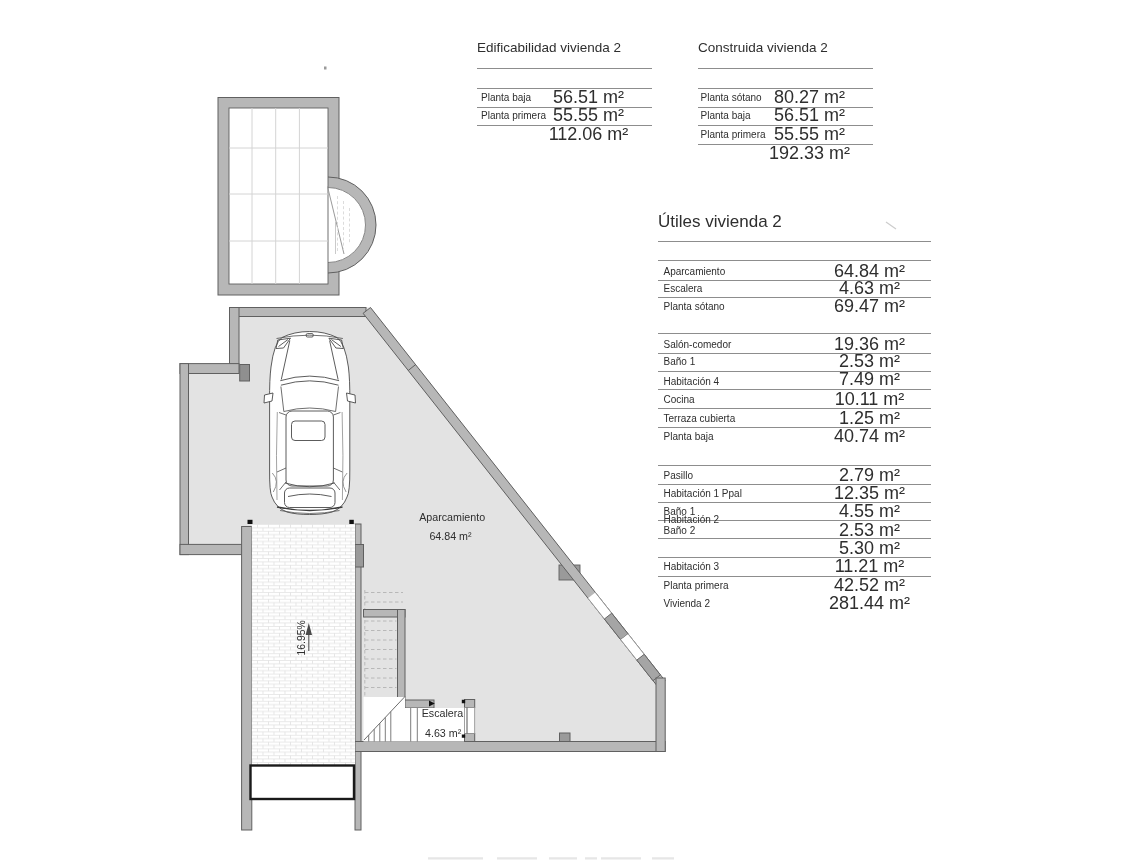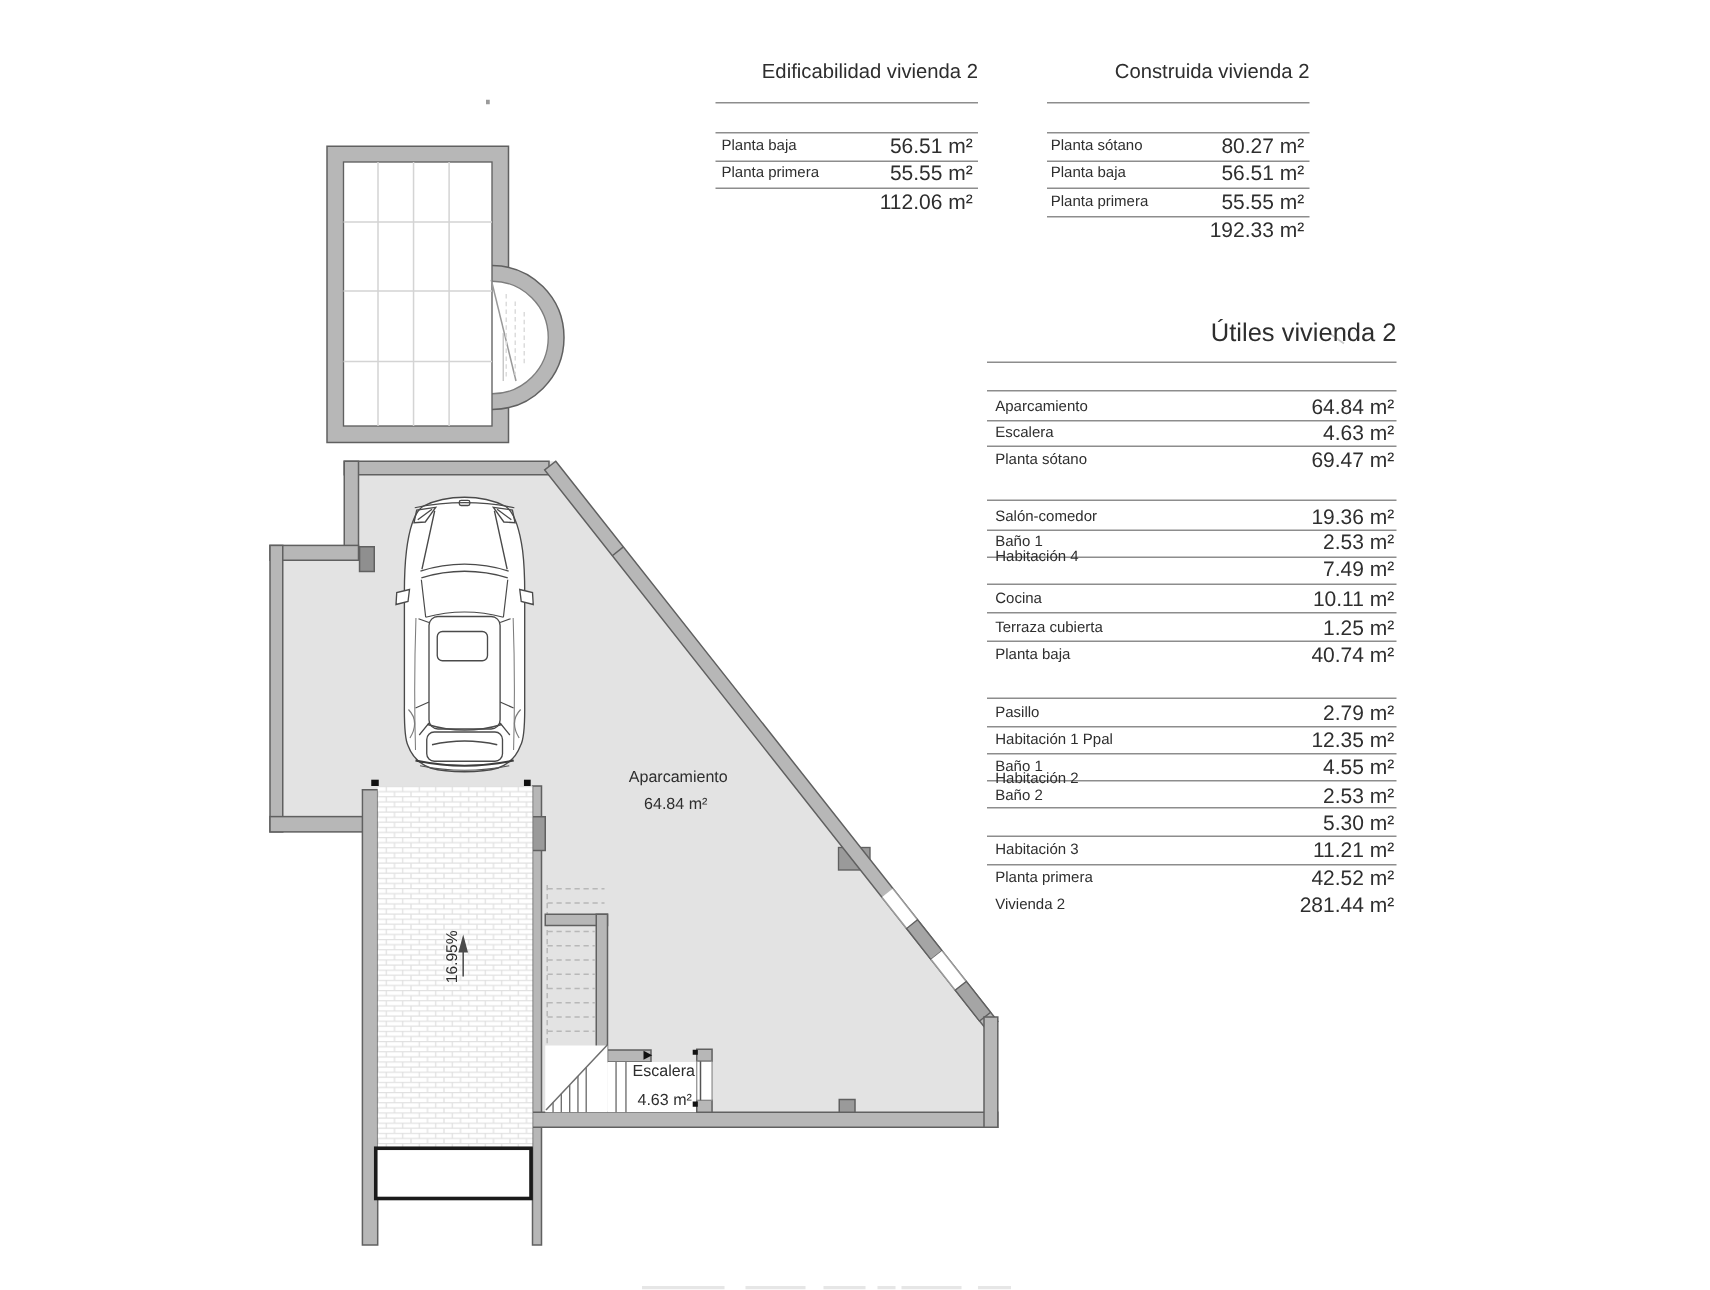--- a/index.html
+++ b/index.html
@@ -1,19 +1,19 @@
 <!DOCTYPE html>
 <html><head><meta charset="utf-8">
 <style>
 html,body{margin:0;padding:0;background:#ffffff;width:1140px;height:860px;overflow:hidden}
 body{font-family:"Liberation Sans",sans-serif;color:#2e2e2e;position:relative}
 .t{position:absolute;white-space:nowrap;font-size:10px;line-height:15px}
-.v{position:absolute;white-space:nowrap;font-size:14px;line-height:15px;text-align:right}
+.v{position:absolute;white-space:nowrap;font-size:18px;line-height:15px;text-align:center}
 .ln{position:absolute;height:1px;background:#8d8d8d}
-.ttl{position:absolute;white-space:nowrap;font-size:13.5px;line-height:16px;text-align:right}
+.ttl{position:absolute;white-space:nowrap;font-size:13.5px;line-height:16px;text-align:left}
 </style></head><body>
 
 <svg style="position:absolute;left:0;top:0" width="1140" height="860" viewBox="0 0 1140 860">
 <defs>
 <pattern id="brick" width="11" height="6.8" patternUnits="userSpaceOnUse" x="252" y="524">
 <rect width="11" height="6.8" fill="#ffffff"></rect>
 <path d="M0,0.4 H11 M0,3.8 H11 M5.5,0.4 V3.8 M0,3.8 V6.8 M11,3.8 V6.8" stroke="#e0e0e0" stroke-width="0.8" fill="none"></path>
 </pattern>
 </defs>
 
@@ -206,21 +206,21 @@
 <div class="t" style="left:663.5px;top:263.5px">Aparcamiento</div>
 <div class="v" style="left:809.5px;top:263.5px;width:120px">64.84 m²</div>
 <div class="t" style="left:663.5px;top:281.0px">Escalera</div>
 <div class="v" style="left:809.5px;top:281.0px;width:120px">4.63 m²</div>
 <div class="t" style="left:663.5px;top:298.5px">Planta sótano</div>
 <div class="v" style="left:809.5px;top:298.5px;width:120px">69.47 m²</div>
 <div class="t" style="left:663.5px;top:336.5px">Salón-comedor</div>
 <div class="v" style="left:809.5px;top:336.5px;width:120px">19.36 m²</div>
 <div class="t" style="left:663.5px;top:354.0px">Baño 1</div>
 <div class="v" style="left:809.5px;top:354.0px;width:120px">2.53 m²</div>
-<div class="t" style="left:663.5px;top:364px">Habitación 4</div>
+<div class="t" style="left:663.5px;top:374px">Habitación 4</div>
 <div class="v" style="left:809.5px;top:372.0px;width:120px">7.49 m²</div>
 <div class="t" style="left:663.5px;top:391.5px">Cocina</div>
 <div class="v" style="left:809.5px;top:391.5px;width:120px">10.11 m²</div>
 <div class="t" style="left:663.5px;top:410.5px">Terraza cubierta</div>
 <div class="v" style="left:809.5px;top:410.5px;width:120px">1.25 m²</div>
 <div class="t" style="left:663.5px;top:428.5px">Planta baja</div>
 <div class="v" style="left:809.5px;top:428.5px;width:120px">40.74 m²</div>
 <div class="t" style="left:663.5px;top:467.5px">Pasillo</div>
 <div class="v" style="left:809.5px;top:467.5px;width:120px">2.79 m²</div>
 <div class="t" style="left:663.5px;top:485.5px">Habitación 1 Ppal</div>

